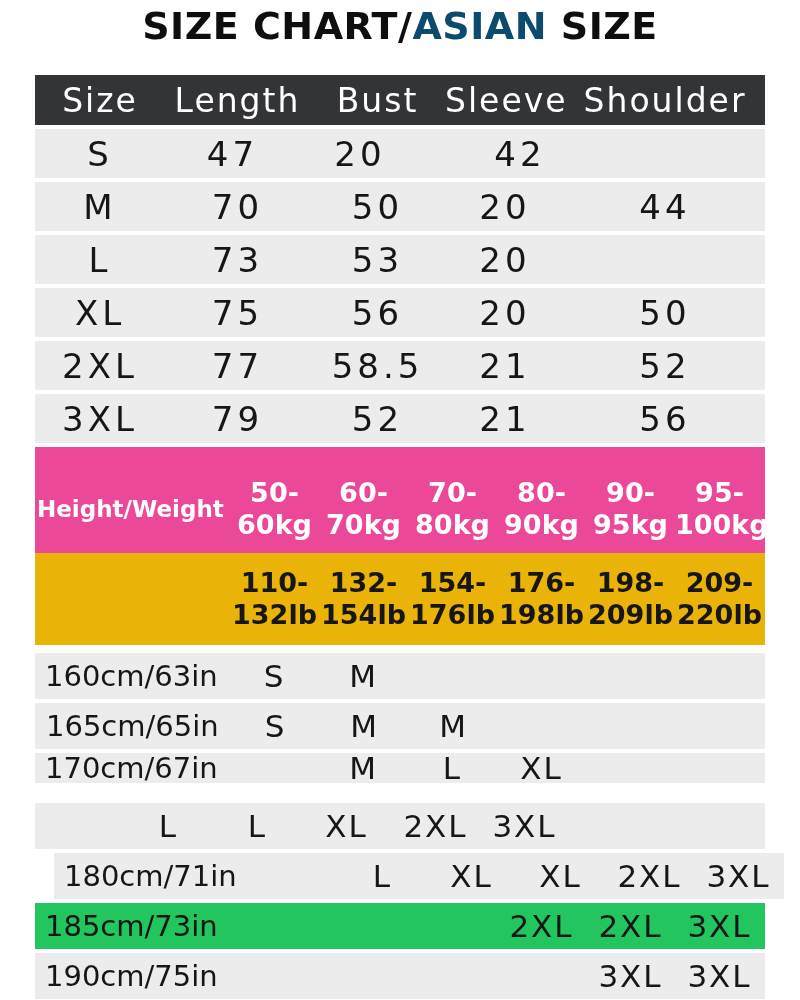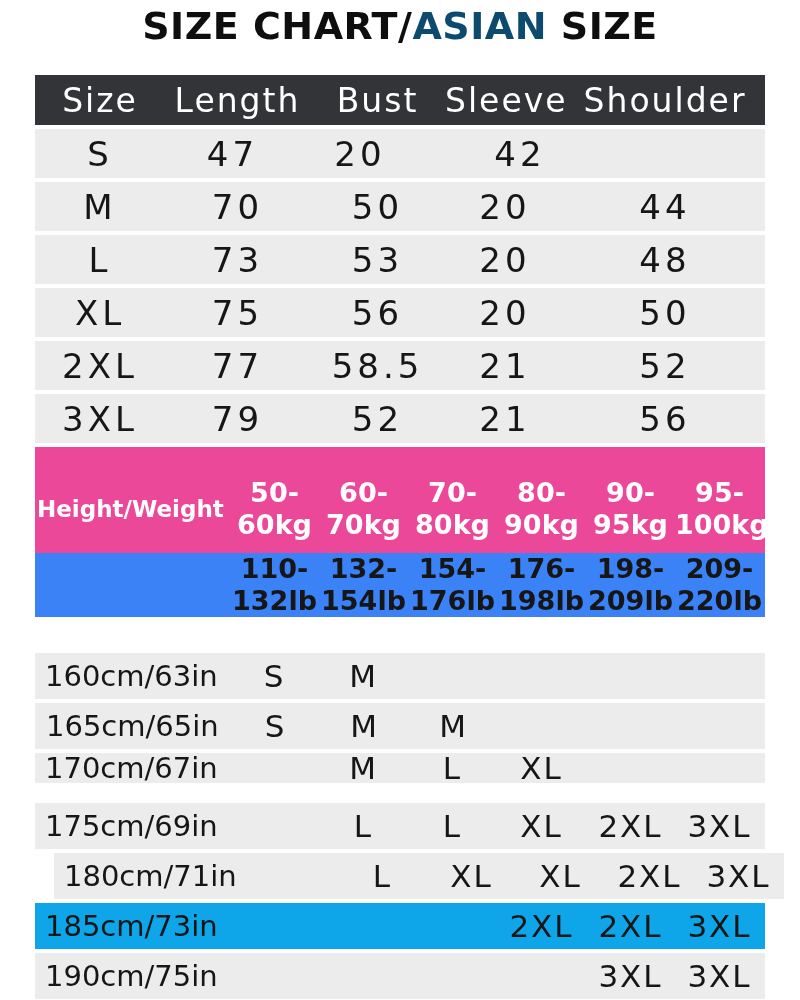--- a/index.html
+++ b/index.html
@@ -61,21 +61,20 @@
     <div class="st c1">70</div>
     <div class="st c2">50</div>
     <div class="st c3">20</div>
     <div class="st c4">44</div>
   </div>
   <div class="band gray vals" style="top: 235px; height: 49px; background: rgb(236, 236, 236);">
     <div class="st c0">L</div>
     <div class="st c1">73</div>
     <div class="st c2">53</div>
     <div class="st c3">20</div>
-    <div class="st c4">48</div>
   </div>
   <div class="band gray vals" style="top: 288px; height: 49px; background: rgb(236, 236, 236);">
     <div class="st c0">XL</div>
     <div class="st c1">75</div>
     <div class="st c2">56</div>
     <div class="st c3">20</div>
     <div class="st c4">50</div>
   </div>
   <div class="band gray vals" style="top: 341px; height: 49px; background: rgb(236, 236, 236);">
     <div class="st c0">2XL</div>
@@ -113,21 +112,21 @@
     <div class="bc two">
         <span>90-</span>
         <span>95kg</span>
       </div>
     <div class="bc two">
         <span>95-</span>
         <span>100kg</span>
       </div>
   </div>
 
-  <div class="band gray lbrow" style="top: 553px; height: 64px; background: #3b82f6;">
+  <div class="band gray lbrow" style="top: 553px; height: 92px; background: #eab308;">
     <div class="bl"></div>
     <div class="bc two">
         <span>110-</span>
         <span>132lb</span>
       </div>
     <div class="bc two">
         <span>132-</span>
         <span>154lb</span>
       </div>
     <div class="bc two">
@@ -169,38 +168,37 @@
   <div class="band gray hrow" style="top: 753px; height: 30px; background: rgb(236, 236, 236);">
     <div class="bl">170cm/67in</div>
     <div class="bc"></div>
     <div class="bc">M</div>
     <div class="bc">L</div>
     <div class="bc">XL</div>
     <div class="bc"></div>
     <div class="bc"></div>
   </div>
   <div class="band gray hrow" style="top: 803px; height: 46px; background: rgb(236, 236, 236);">
-    <div class="bl">175cm/69in</div>
     <div class="bc"></div>
     <div class="bc">L</div>
     <div class="bc">L</div>
     <div class="bc">XL</div>
     <div class="bc">2XL</div>
     <div class="bc">3XL</div>
   </div>
   <div class="band gray hrow" style="top: 853px; height: 46px; background: rgb(236, 236, 236); margin-left: 19px;">
     <div class="bl">180cm/71in</div>
     <div class="bc"></div>
     <div class="bc">L</div>
     <div class="bc">XL</div>
     <div class="bc">XL</div>
     <div class="bc">2XL</div>
     <div class="bc">3XL</div>
   </div>
-  <div class="band gray hrow" style="top: 903px; height: 46px; background: #0ea5e9;">
+  <div class="band gray hrow" style="top: 903px; height: 46px; background: #22c55e;">
     <div class="bl">185cm/73in</div>
     <div class="bc"></div>
     <div class="bc"></div>
     <div class="bc"></div>
     <div class="bc">2XL</div>
     <div class="bc">2XL</div>
     <div class="bc">3XL</div>
   </div>
   <div class="band gray hrow" style="top: 953px; height: 46px; background: rgb(236, 236, 236);">
     <div class="bl">190cm/75in</div>

